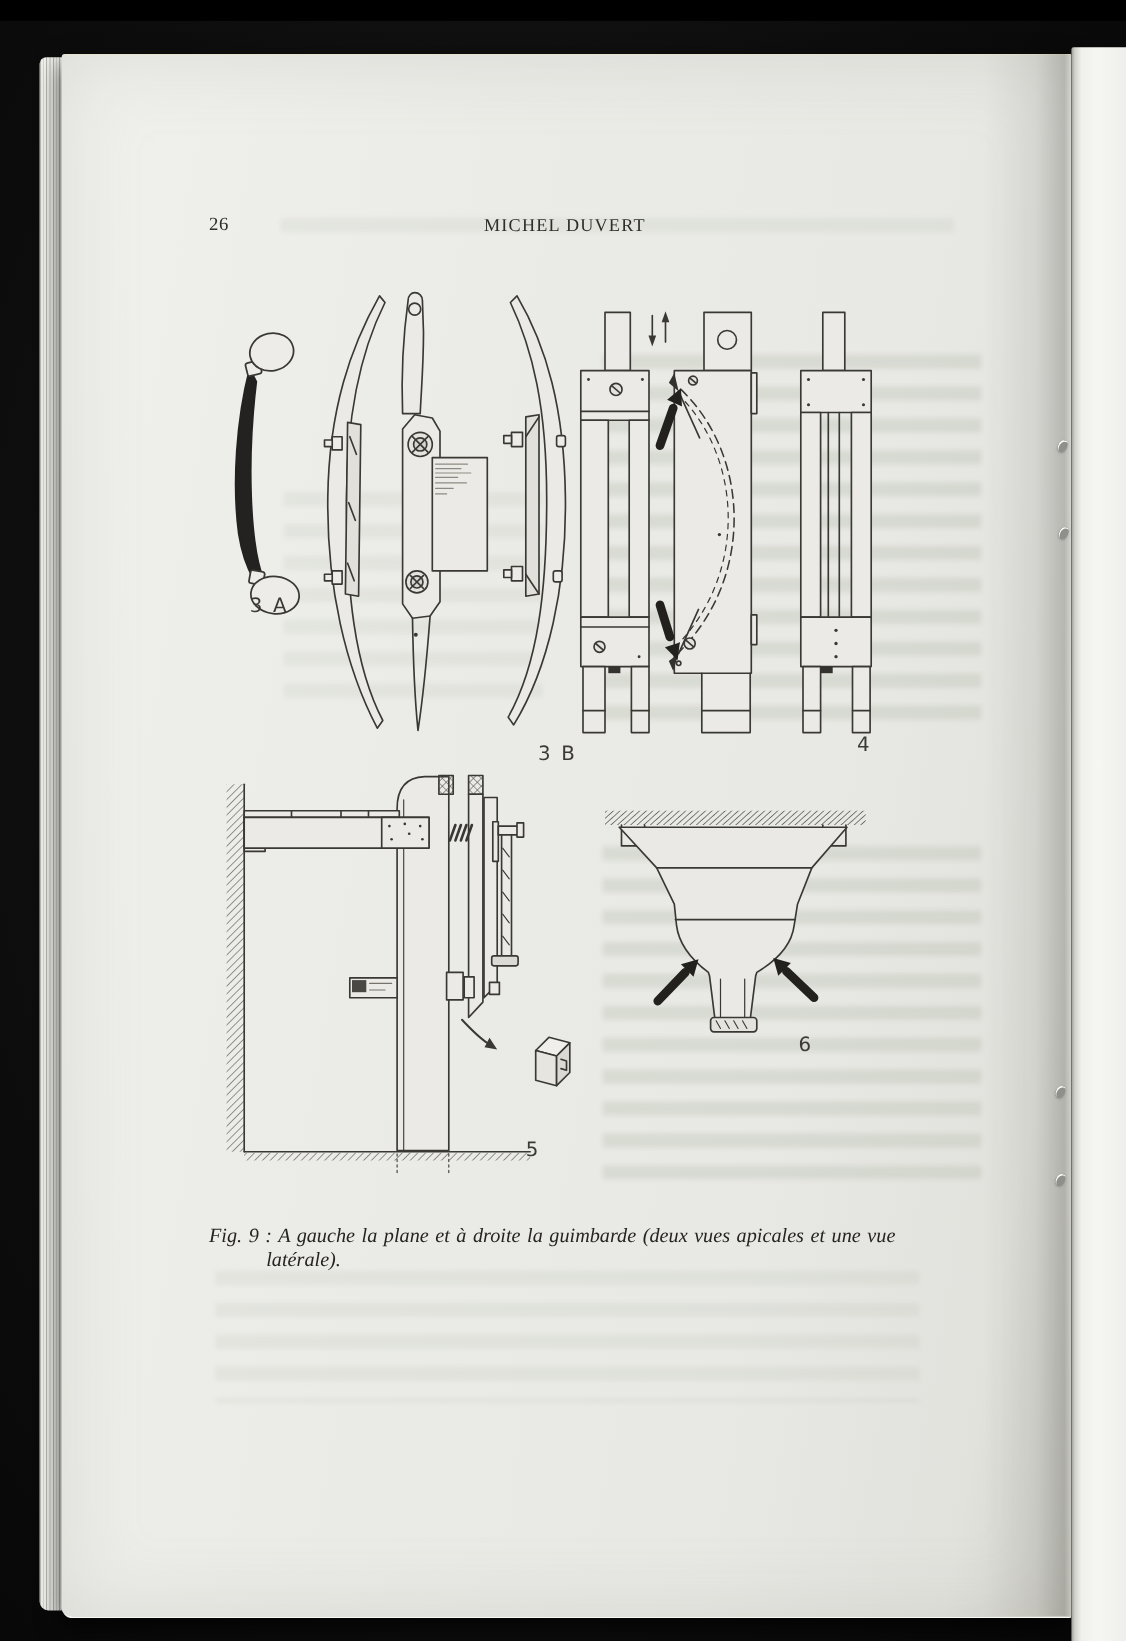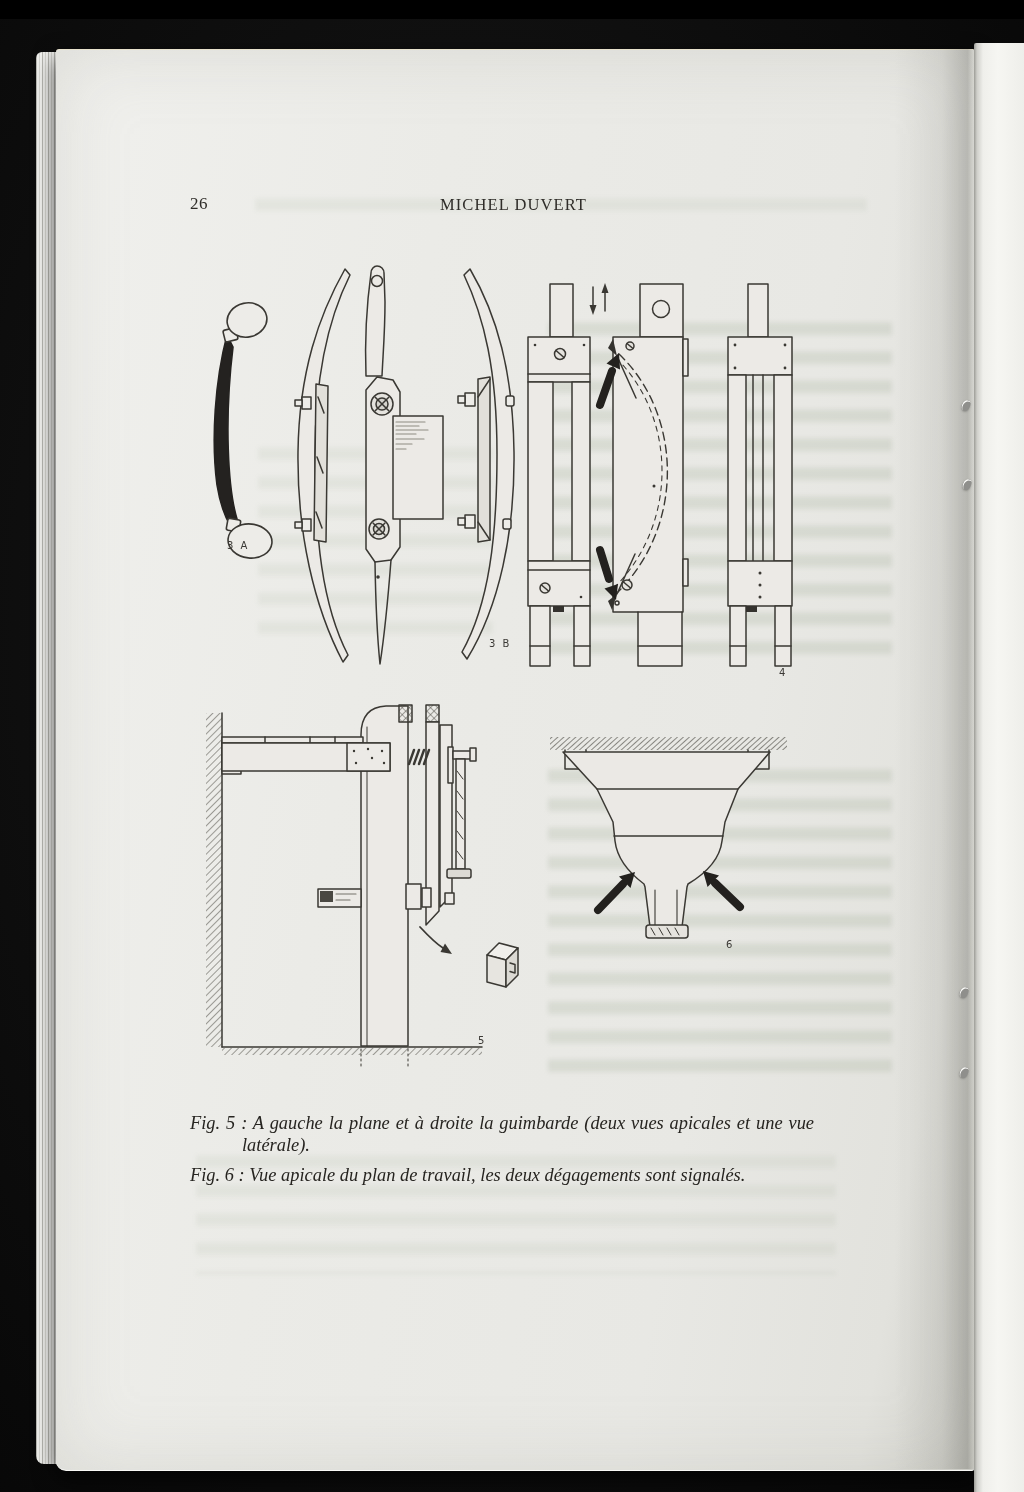--- a/index.html
+++ b/index.html
@@ -23,21 +23,21 @@
   .stitch{position:absolute;width:8px;height:11px;background:#8f8f8c;
     border-radius:60% 40% 55% 45%;box-shadow:inset 1px 1px 0 #fdfdfb, 0 1px 2px rgba(90,90,85,.5);
     transform:rotate(18deg);}
   
   .bleed{position:absolute;pointer-events:none;filter:blur(2px);
     background:repeating-linear-gradient(180deg,rgba(128,142,112,0) 0 7px,rgba(122,140,110,.15) 10px,rgba(122,140,110,.15) 19px,rgba(128,142,112,0) 23px 29px);}
   .bleed.lite{opacity:.55}
   
   .pagenum{position:absolute;left:190px;top:175px;font-size:17px;color:#2f2d29;letter-spacing:.5px;}
   .runtitle{position:absolute;left:440px;top:176px;font-size:16.5px;color:#2f2d29;letter-spacing:1.1px;font-family:Liberation Serif, serif;}
-  .figlabel{position:absolute;font-family:"DejaVu Sans",sans-serif;font-size:10px;color:#3b3935;letter-spacing:2px;}
+  .figlabel{position:absolute;font-family:"DejaVu Sans",sans-serif;font-size:18px;color:#3b3935;letter-spacing:2px;}
   .captions{position:absolute;left:190px;top:1094px;width:624px;color:#262420;
     font-size:18.4px;font-style:italic;line-height:1.17;}
   .cap{margin:0 0 9px 0;text-align:justify;}
   .cap.hang{padding-left:52px;text-indent:-52px;}
   svg{position:absolute;overflow:visible;}
 </style>
 </head>
 <body>
 
 <div id="scene">
@@ -112,21 +112,21 @@
       <line x1="190" y1="140" x2="202" y2="122"></line>
         <line x1="190" y1="265" x2="202" y2="283"></line>
       <rect x="177" y="136" width="10" height="13" fill="#edece8"></rect>
         <rect x="170" y="139" width="7" height="7" fill="#edece8"></rect>
       <rect x="177" y="258" width="10" height="13" fill="#edece8"></rect>
         <rect x="170" y="261" width="7" height="7" fill="#edece8"></rect>
       <rect x="218" y="139" width="8" height="10" rx="2" fill="#edece8"></rect>
       <rect x="215" y="262" width="8" height="10" rx="2" fill="#edece8"></rect>
     </g>
   </svg>
-  <span class="figlabel" style="left:489px;top:619px">3 B</span>
+  <span class="figlabel" style="left:489px;top:656px">3 B</span>
 
   <svg style="left:520px;top:255px" width="280" height="415" viewBox="0 0 280 415">
     <g fill="none" stroke="#3a3833" stroke-width="1.5" stroke-linejoin="round" stroke-linecap="round">
 
       <rect x="30" y="10" width="23" height="53" fill="#eceae6"></rect>
       <rect x="8" y="63" width="62" height="45" fill="#eceae6"></rect>
       <line x1="8" y1="100" x2="70" y2="100"></line>
       <circle cx="40" cy="80" r="5.5" fill="#e5e3de"></circle>
         <line x1="36" y1="76.5" x2="44" y2="83.5"></line>
       <circle cx="15" cy="71" r="1.3" fill="#3a3833" stroke="none"></circle>
@@ -320,17 +320,16 @@
       </g>
       <g>
         <line x1="202" y1="185" x2="177" y2="161" stroke="#23211e" stroke-width="8"></line>
         <polygon points="165,149 169.5,165 181,153.5" fill="#23211e" stroke="none"></polygon>
       </g>
     </g>
   </svg>
   <span class="figlabel" style="left:726px;top:920px">6</span>
 
   <div class="captions">
-    <p class="cap hang">Fig. 5 : A gauche la plane et à droite la guimbarde (deux vues apicales et une vue latérale).</p>
-    <p class="cap">Fig. 6 : Vue apicale du plan de travail, les deux dégagements sont signalés.</p>
+    <p class="cap hang">Fig. 9 : A gauche la plane et à droite la guimbarde (deux vues apicales et une vue latérale).</p>
   </div>
 
 </div>
 
 </body></html>

